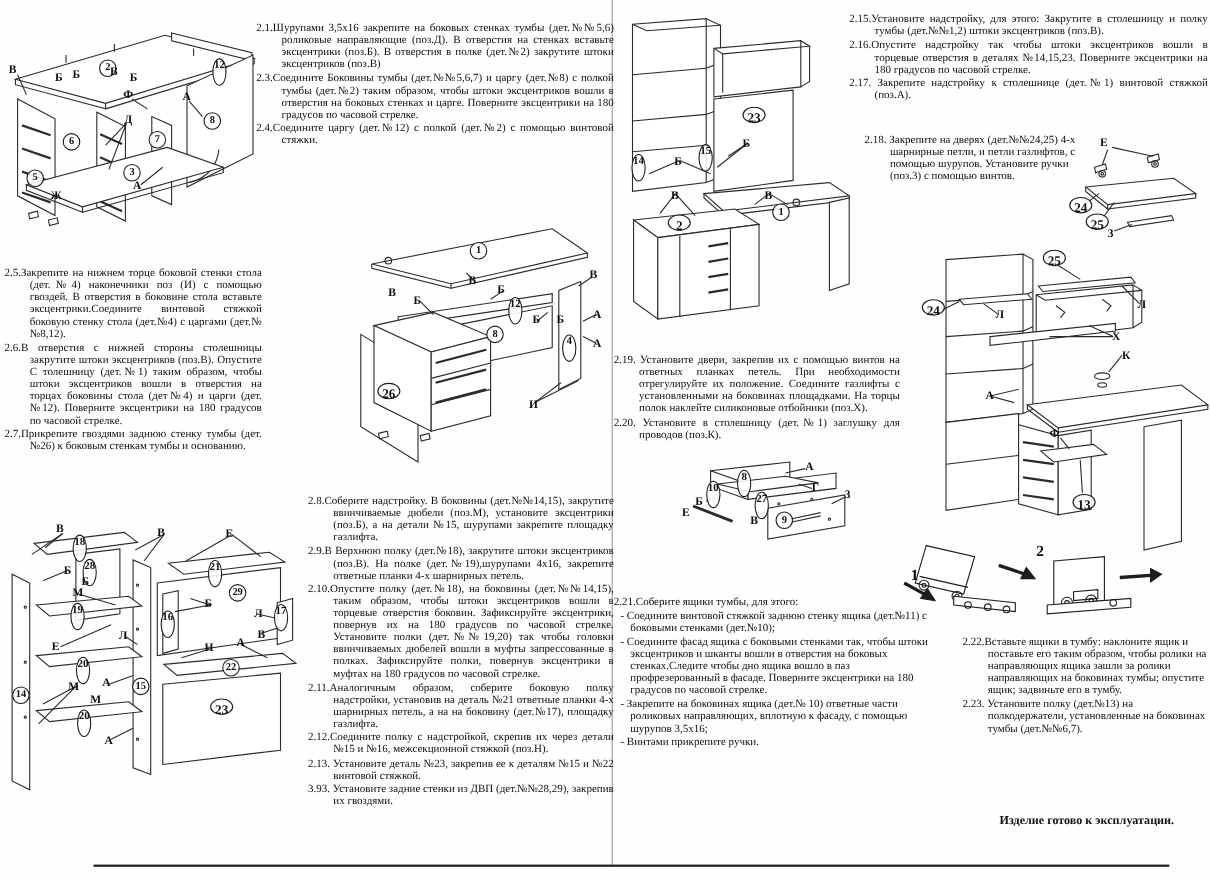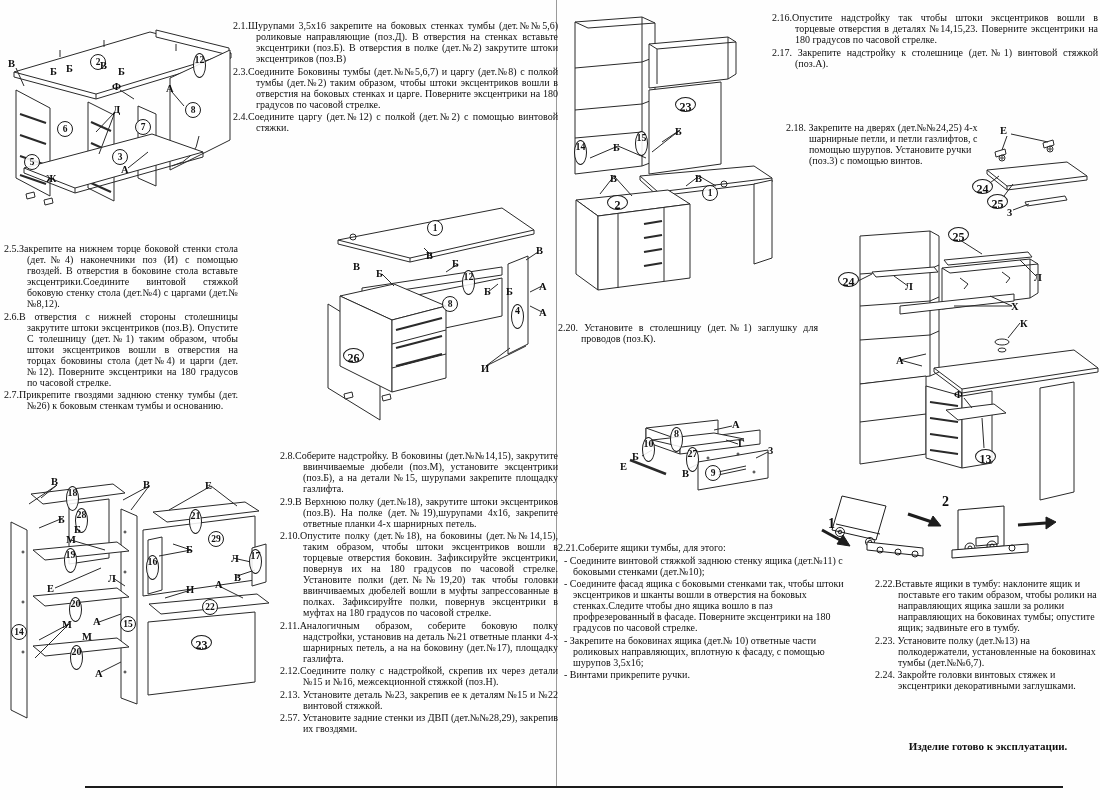--- a/index.html
+++ b/index.html
@@ -227,21 +227,21 @@
     <span class="lt" style="left:210px;top:127px">А</span>
   </div>
 
   <div class="txt" style="left:280px;top:450px;width:278px">
     <p class="item">2.8.Соберите надстройку. В боковины (дет.№№14,15), закрутите ввинчиваемые дюбели (поз.М), установите эксцентрики (поз.Б), а на детали №15, шурупами закрепите площадку газлифта.</p>
     <p class="item">2.9.В Верхнюю полку (дет.№18), закрутите штоки эксцентриков (поз.В). На полке (дет.№19),шурупами 4х16, закрепите ответные планки 4-х шарнирных петель.</p>
     <p class="item">2.10.Опустите полку (дет.№18), на боковины (дет.№№14,15), таким образом, чтобы штоки эксцентриков вошли в торцевые отверстия боковин. Зафиксируйте эксцентрики, повернув их на 180 градусов по часовой стрелке. Установите полки (дет.№№19,20) так чтобы головки ввинчиваемых дюбелей вошли в муфты запрессованные в полках. Зафиксируйте полки, повернув эксцентрики в муфтах на 180 градусов по часовой стрелке.</p>
     <p class="item">2.11.Аналогичным образом, соберите боковую полку надстройки, установив на деталь №21 ответные планки 4-х шарнирных петель, а на на боковину (дет.№17), площадку газлифта.</p>
     <p class="item">2.12.Соедините полку с надстройкой, скрепив их через детали №15 и №16, межсекционной стяжкой (поз.Н).</p>
     <p class="item">2.13. Установите деталь №23, закрепив ее к деталям №15 и №22 винтовой стяжкой.</p>
-    <p class="item">2.57. Установите задние стенки из ДВП (дет.№№28,29), закрепив их гвоздями.</p>
+    <p class="item">3.93. Установите задние стенки из ДВП (дет.№№28,29), закрепив их гвоздями.</p>
   </div>
 
   <div class="diag" style="left:556px;top:6px;width:214px;height:308px">
     <svg width="214" height="308" viewBox="0 0 214 308">
       <g stroke="#2a2a2a" fill="none" stroke-width="1">
         <polygon fill="#fff" points="19,16 86,11 86,160 19,168"></polygon>
         <polyline points="86,11 99,17 99,155 86,160"></polyline>
           <polyline points="19,16 32,22 99,17"></polyline>
         <line x1="19" y1="62" x2="86" y2="56"></line>
           <line x1="86" y1="56" x2="99" y2="51"></line>
@@ -284,20 +284,21 @@
     <span class="cb" style="left:119px;top:91px">23</span>
     <span class="c" style="left:146px;top:179px">1</span>
     <span class="cb" style="left:51px;top:189px">2</span>
     <span class="lt" style="left:119px;top:120px">Б</span>
     <span class="lt" style="left:57px;top:136px">Б</span>
     <span class="lt" style="left:139px;top:167px">В</span>
     <span class="lt" style="left:54px;top:167px">В</span>
   </div>
 
   <div class="txt" style="left:772px;top:12px;width:326px">
+    <p class="item">2.15.Установите надстройку, для этого: Закрутите в столешницу и полку тумбы (дет.№№1,2) штоки эксцентриков (поз.В).</p>
     <p class="item">2.16.Опустите надстройку так чтобы штоки эксцентриков вошли в торцевые отверстия в деталях №14,15,23. Поверните эксцентрики на 180 градусов по часовой стрелке.</p>
     <p class="item">2.17. Закрепите надстройку  к столешнице (дет.№1) винтовой стяжкой (поз.А).</p>
   </div>
 
   <div class="txt" style="left:786px;top:122px;width:212px;text-align:left">
     <p class="item">2.18. Закрепите на дверях (дет.№№24,25) 4-х шарнирные петли, и петли газлифтов, с помощью шурупов. Установите ручки (поз.3) с помощью винтов.</p>
   </div>
 
   <div class="diag" style="left:965px;top:118px;width:135px;height:105px">
     <svg width="135" height="105" viewBox="0 0 135 105">
@@ -319,20 +320,21 @@
           <line x1="48" y1="92" x2="64" y2="86"></line>
       </g>
     </svg>
     <span class="lt" style="left:35px;top:7px">Е</span>
     <span class="cb" style="left:7px;top:61px">24</span>
     <span class="cb" style="left:22px;top:76px">25</span>
     <span class="lt" style="left:42px;top:89px">3</span>
   </div>
 
   <div class="txt" style="left:558px;top:322px;width:260px">
+    <p class="item">2.19. Установите двери, закрепив их с помощью винтов на ответных планках петель. При необходимости отрегулируйте их положение. Соедините газлифты с установленными на боковинах площадками. На торцы полок наклейте силиконовые отбойники (поз.Х).</p>
     <p class="item">2.20. Установите в столешницу (дет.№1) заглушку для проводов (поз.К).</p>
   </div>
 
   <div class="diag" style="left:618px;top:414px;width:200px;height:100px">
     <svg width="200" height="100" viewBox="0 0 200 100">
       <g stroke="#2a2a2a" fill="none" stroke-width="1">
         <polygon fill="#fff" points="28,14 100,6 100,20 28,28"></polygon>
         <polygon fill="#fff" points="28,14 28,28 62,40 62,26"></polygon>
         <polygon fill="#fff" points="62,26 142,16 142,30 62,40"></polygon>
         <polygon fill="#fff" points="34,26 96,19 126,25 64,33"></polygon>
@@ -465,17 +467,16 @@
         <polygon fill="#1d1d1d" points="236,34 226,29 226,41"></polygon>
       </g>
     </svg>
     <span class="stepnum" style="left:8px;top:28px">1</span>
     <span class="stepnum" style="left:122px;top:6px">2</span>
   </div>
 
   <div class="txt" style="left:875px;top:578px;width:226px;text-align:left">
     <p class="item">2.22.Вставьте ящики в тумбу: наклоните ящик и поставьте его таким образом, чтобы  ролики  на  направляющих ящика зашли за ролики направляющих на боковинах тумбы; опустите ящик; задвиньте его в тумбу.</p>
     <p class="item">2.23. Установите полку (дет.№13) на полкодержатели, установленные на боковинах тумбы (дет.№№6,7).</p>
-    <p class="item">2.24. Закройте головки винтовых стяжек и эксцентрики декоративными заглушками.</p>
   </div>
 
   <div class="final">Изделие готово к эксплуатации.</div>
 </div>
 
 </body></html>

